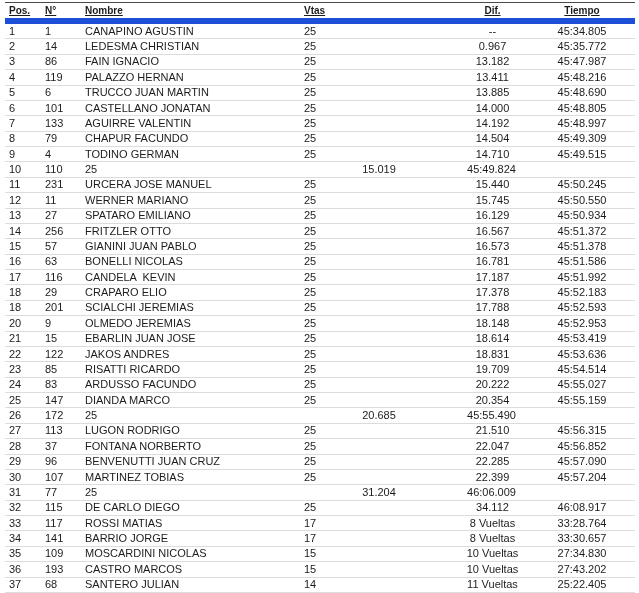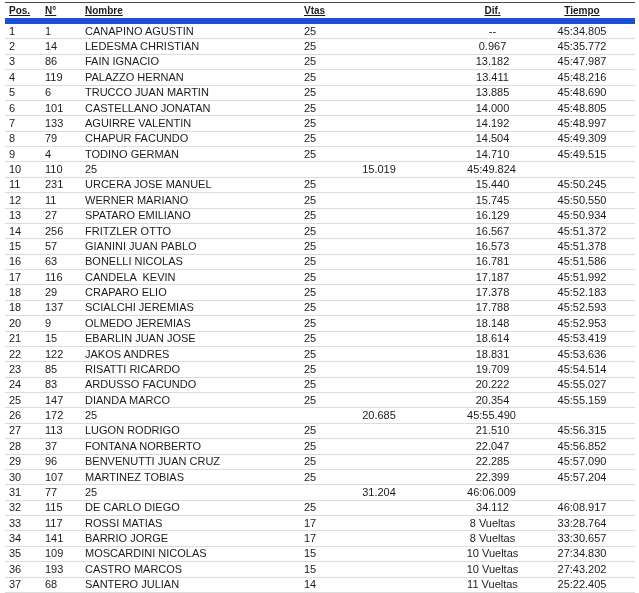--- a/index.html
+++ b/index.html
@@ -196,21 +196,21 @@
       <div class="grid-row body-row">
         <div class="cell c0">18</div>
         <div class="cell c1">29</div>
         <div class="cell c2">CRAPARO ELIO</div>
         <div class="cell c3">25</div>
         <div class="cell c4">17.378</div>
         <div class="cell c5">45:52.183</div>
       </div>
       <div class="grid-row body-row">
         <div class="cell c0">18</div>
-        <div class="cell c1">137</div>
+        <div class="cell c1">201</div>
         <div class="cell c2">SCIALCHI JEREMIAS</div>
         <div class="cell c3">25</div>
         <div class="cell c4">17.788</div>
         <div class="cell c5">45:52.593</div>
       </div>
       <div class="grid-row body-row">
         <div class="cell c0">20</div>
         <div class="cell c1">9</div>
         <div class="cell c2">OLMEDO JEREMIAS</div>
         <div class="cell c3">25</div>

